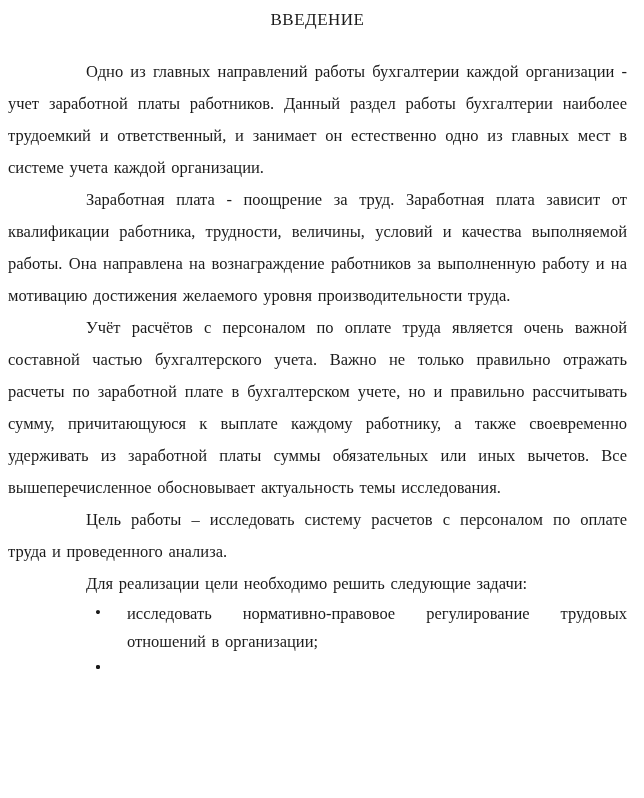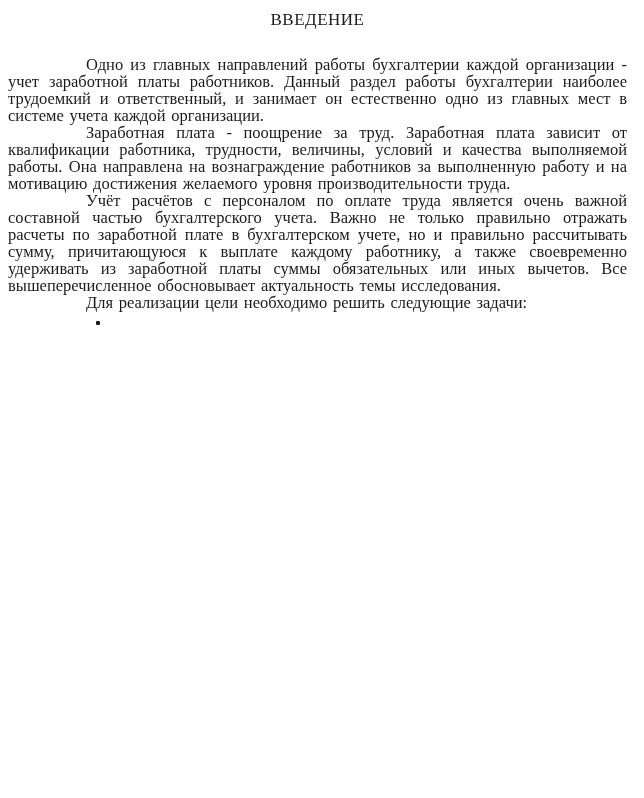--- a/index.html
+++ b/index.html
@@ -25,21 +25,21 @@
   .doc-title {
     font-size: 17px;
     font-weight: 400;
     letter-spacing: 0.5px;
     text-align: center;
     line-height: 20px;
     margin: 2px 0 26px 0;
   }
   .para {
     font-size: 16.5px;
-    line-height: 17px;
+    line-height: 32px;
     text-align: justify;
     text-align-last: left;
     text-indent: 78px;
     word-spacing: 1.5px;
     margin: 0;
   }
   .tasks {
     list-style: none;
     margin: 0;
     padding: 0;
@@ -68,26 +68,28 @@
 
   <h1 class="doc-title">ВВЕДЕНИЕ</h1>
 
   <p class="para">Одно из главных направлений работы бухгалтерии каждой организации - учет заработной платы работников. Данный раздел работы бухгалтерии наиболее трудоемкий и ответственный, и занимает он естественно одно из главных мест в системе учета каждой организации.</p>
 
   <p class="para">Заработная плата - поощрение за труд. Заработная плата зависит от квалификации работника, трудности, величины, условий и качества выполняемой работы. Она направлена на вознаграждение работников за выполненную работу и на мотивацию достижения желаемого уровня производительности труда.</p>
 
 
   <p class="para">Учёт расчётов с персоналом по оплате труда является очень важной составной частью бухгалтерского учета. Важно не только правильно отражать расчеты по заработной плате в бухгалтерском учете, но и правильно рассчитывать сумму, причитающуюся к выплате каждому работнику, а также своевременно удерживать из заработной платы суммы обязательных или иных вычетов. Все вышеперечисленное обосновывает актуальность темы исследования.</p>
 
+  <p class="para">Цель работы – исследовать систему расчетов с персоналом по оплате труда и проведенного анализа.</p>
 
   <p class="para">Для реализации цели необходимо решить следующие задачи:</p>
 
   <ul class="tasks">
     <li class="task">
       <span class="bullet">•</span>
+      <span class="task-text">исследовать нормативно-правовое регулирование трудовых отношений в организации;</span>
     </li>
     <li class="task">
       <span class="bullet">•</span>
     </li>
     <li class="task">
       <span class="bullet">•</span>
     </li>
   </ul>
 
 </div>

